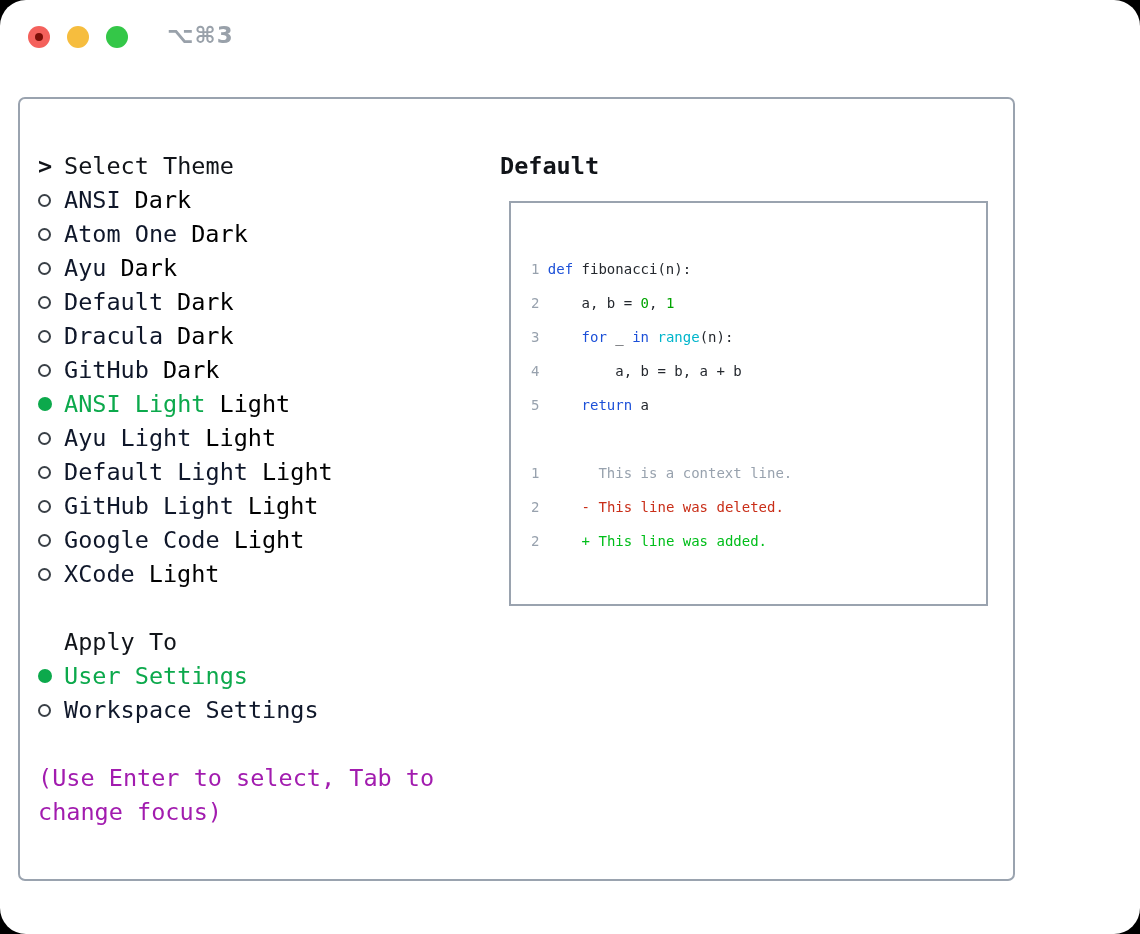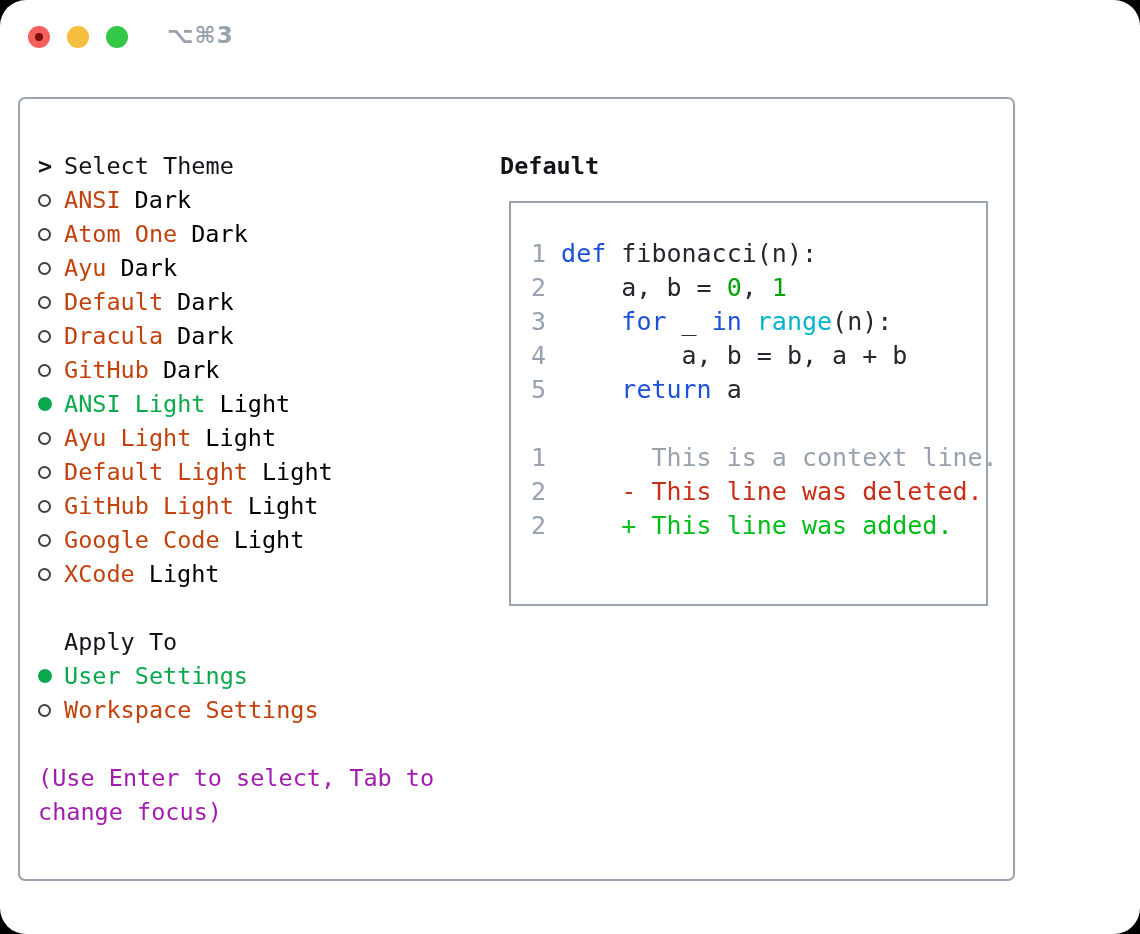--- a/index.html
+++ b/index.html
@@ -44,37 +44,37 @@
   }
   .arrow{font-weight:700;color:#111419;}
   .ring{
     width:13px;height:13px;border-radius:50%;
     border:2px solid #3a4047;box-sizing:border-box;display:inline-block;
   }
   .dot-sel{
     width:14px;height:14px;border-radius:50%;
     background:#0ca94c;display:inline-block;
   }
-  .lbl{color:#c2410c;}
+  .lbl{color:#0f172a;}
   .lbl.hdr{font-weight:400;color:#111419;}
   .lbl.sel{color:#0ca94c;text-align:right;}
   .sfx{color:#000000;margin-left:14px;}
   .help-text{color:#a21caf;}
   
   .preview-heading{
     position:absolute;left:480px;top:50px;height:34px;line-height:34px;
     font-size:23.5px;font-weight:700;color:#111419;
   }
   .preview-box{
     position:absolute;left:489px;top:102px;width:479px;height:405px;
     box-sizing:border-box;border:2px solid #9aa3af;background:#fff;
   }
   .code{
-    position:absolute;left:20px;top:34px;
-    font-size:25px;line-height:34px;white-space:pre;
+    position:absolute;left:20px;top:49px;
+    font-size:14px;line-height:34px;white-space:pre;
   }
   .code-line{height:34px;}
 </style>
 </head>
 <body>
 
 <div class="window">
 
   <div class="titlebar">
     <div class="traffic-lights">

